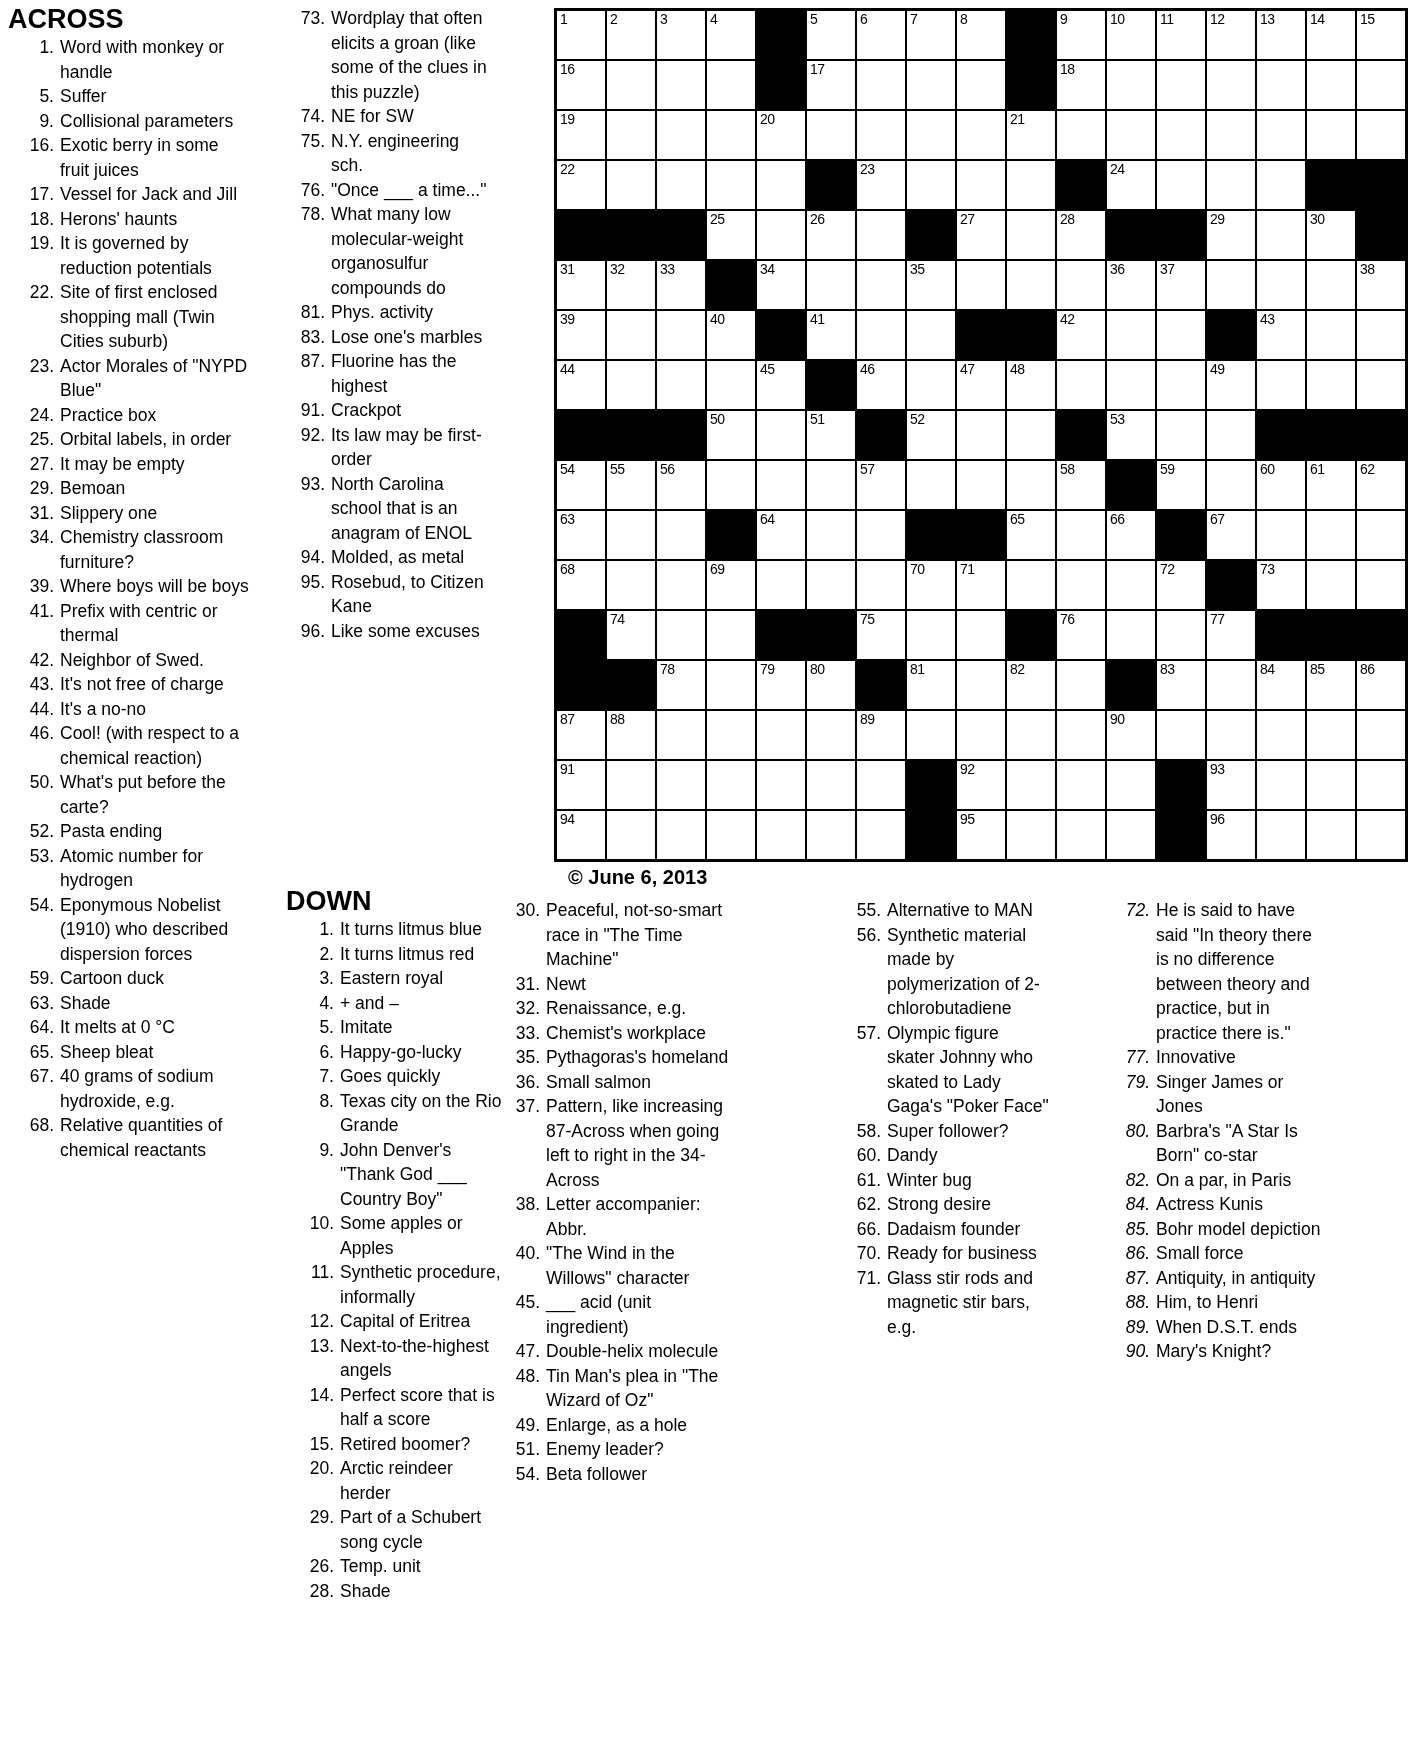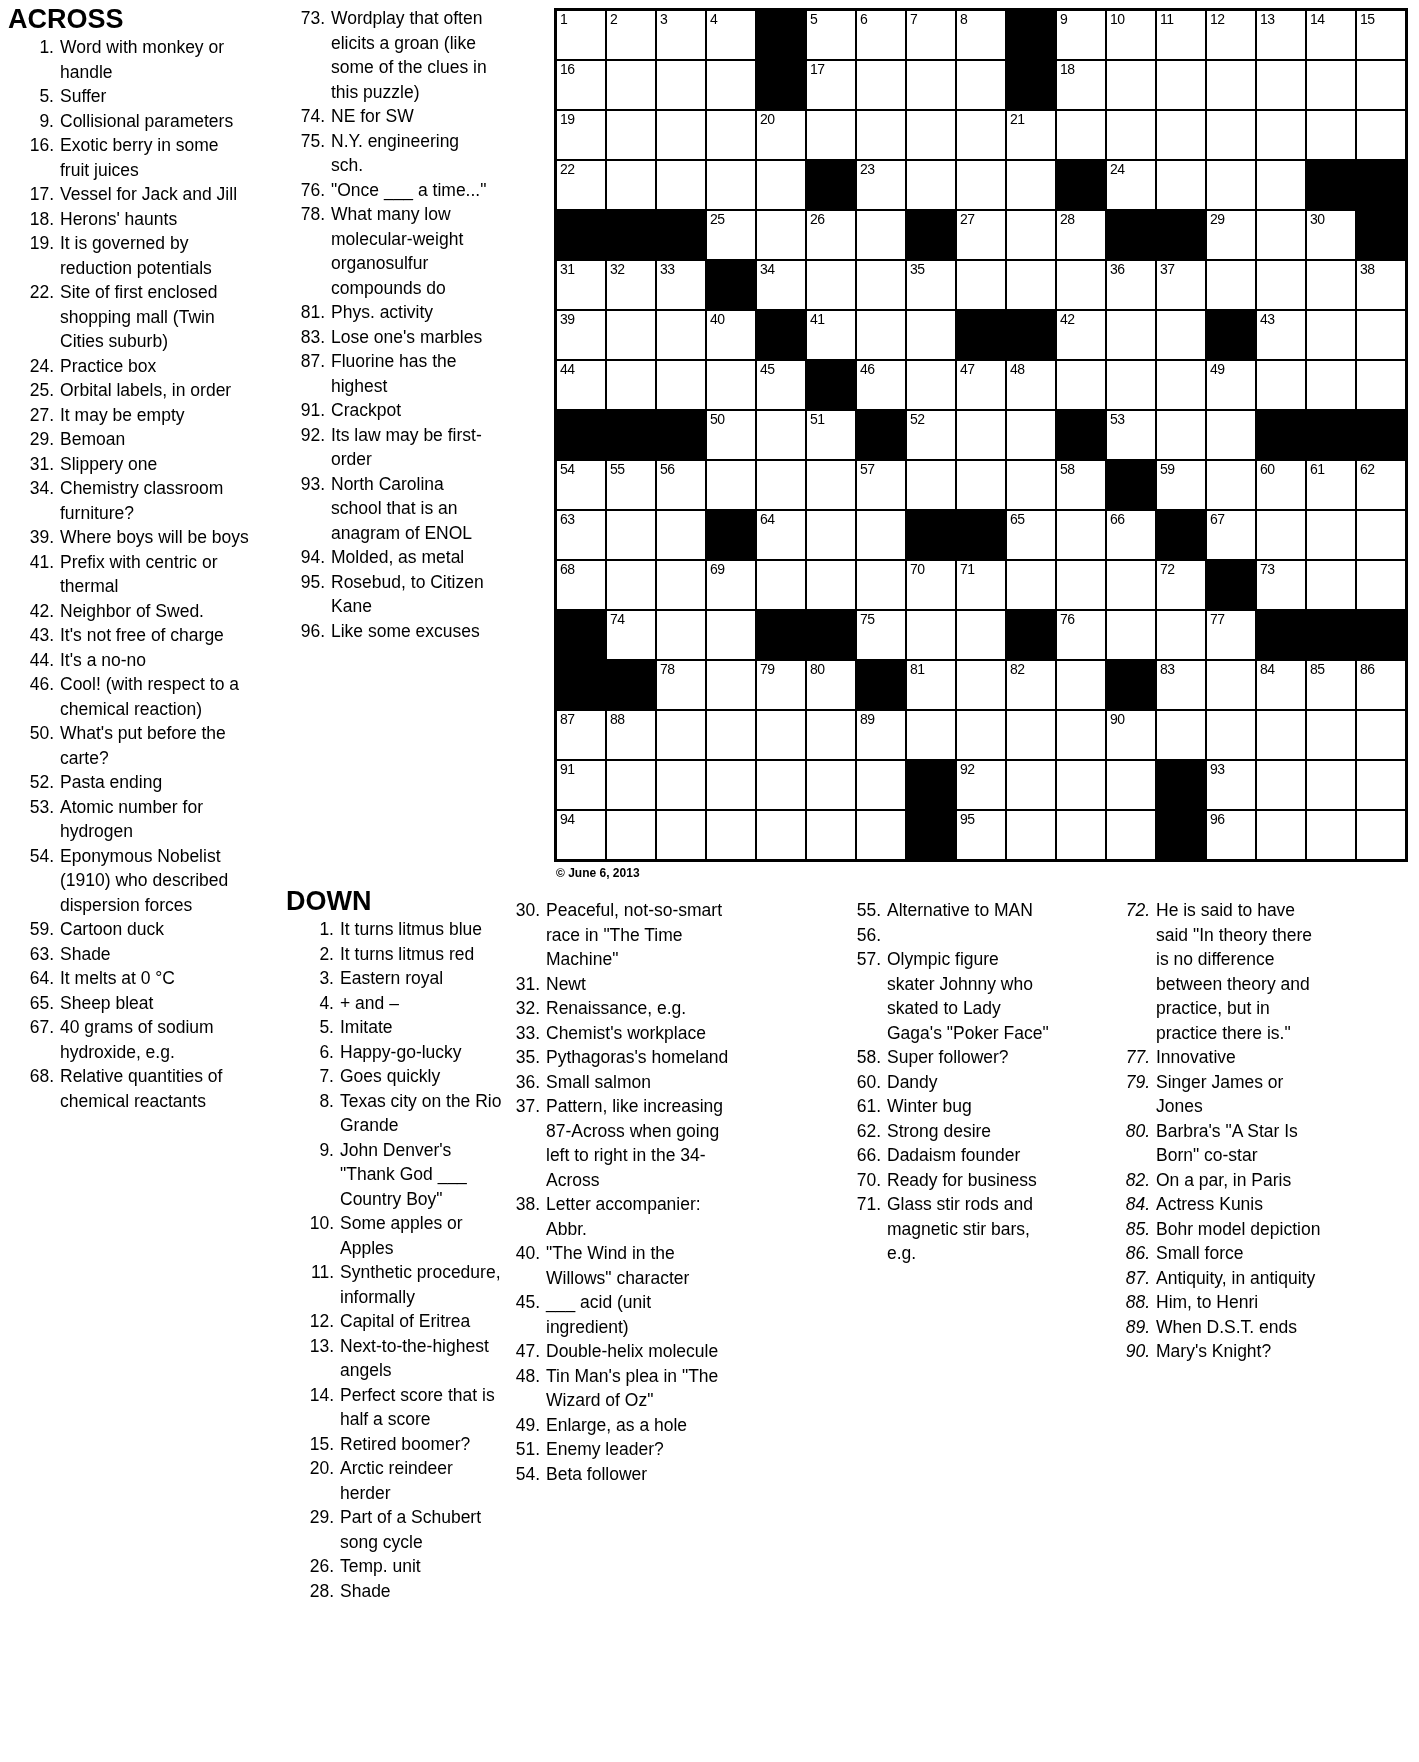--- a/index.html
+++ b/index.html
@@ -37,22 +37,22 @@
     position:relative; box-sizing:border-box;
     border:1.5px solid #000; background:#ffffff;
   }
   .cell.black { background:#000000; }
   .cnum {
     position:absolute; top:0px; left:3px;
     font-size:14px; line-height:16px; font-weight:400;
     letter-spacing:-0.5px; color:#000;
   }
   .copyright {
-    position:absolute; left:556px; top:866px;
-    font-size:12px; font-weight:bold;
+    position:absolute; left:568px; top:866px;
+    font-size:20px; font-weight:bold;
   }
 </style>
 </head>
 <body>
 
 <div class="clue-col" id="col1">
   <div class="section-header">ACROSS</div>
   <div class="clue-list">
       <div class="clue">
         <span class="n">1.</span>
@@ -80,20 +80,24 @@
       </div>
       <div class="clue">
         <span class="n">19.</span>
         <span class="t">It is governed by reduction potentials</span>
       </div>
       <div class="clue">
         <span class="n">22.</span>
         <span class="t">Site of first enclosed shopping mall (Twin Cities suburb)</span>
       </div>
       <div class="clue">
+        <span class="n">23.</span>
+        <span class="t">Actor Morales of "NYPD Blue"</span>
+      </div>
+      <div class="clue">
         <span class="n">24.</span>
         <span class="t">Practice box</span>
       </div>
       <div class="clue">
         <span class="n">25.</span>
         <span class="t">Orbital labels, in order</span>
       </div>
       <div class="clue">
         <span class="n">27.</span>
         <span class="t">It may be empty</span>
@@ -871,20 +875,21 @@
     </div>
 </div>
 <div class="clue-col" id="col4">
   <div class="clue-list">
       <div class="clue">
         <span class="n">55.</span>
         <span class="t">Alternative to MAN</span>
       </div>
       <div class="clue">
         <span class="n">56.</span>
+        <span class="t">Synthetic material made by polymerization of 2-chlorobutadiene</span>
       </div>
       <div class="clue">
         <span class="n">57.</span>
         <span class="t">Olympic figure skater Johnny who skated to Lady Gaga's "Poker Face"</span>
       </div>
       <div class="clue">
         <span class="n">58.</span>
         <span class="t">Super follower?</span>
       </div>
       <div class="clue">

